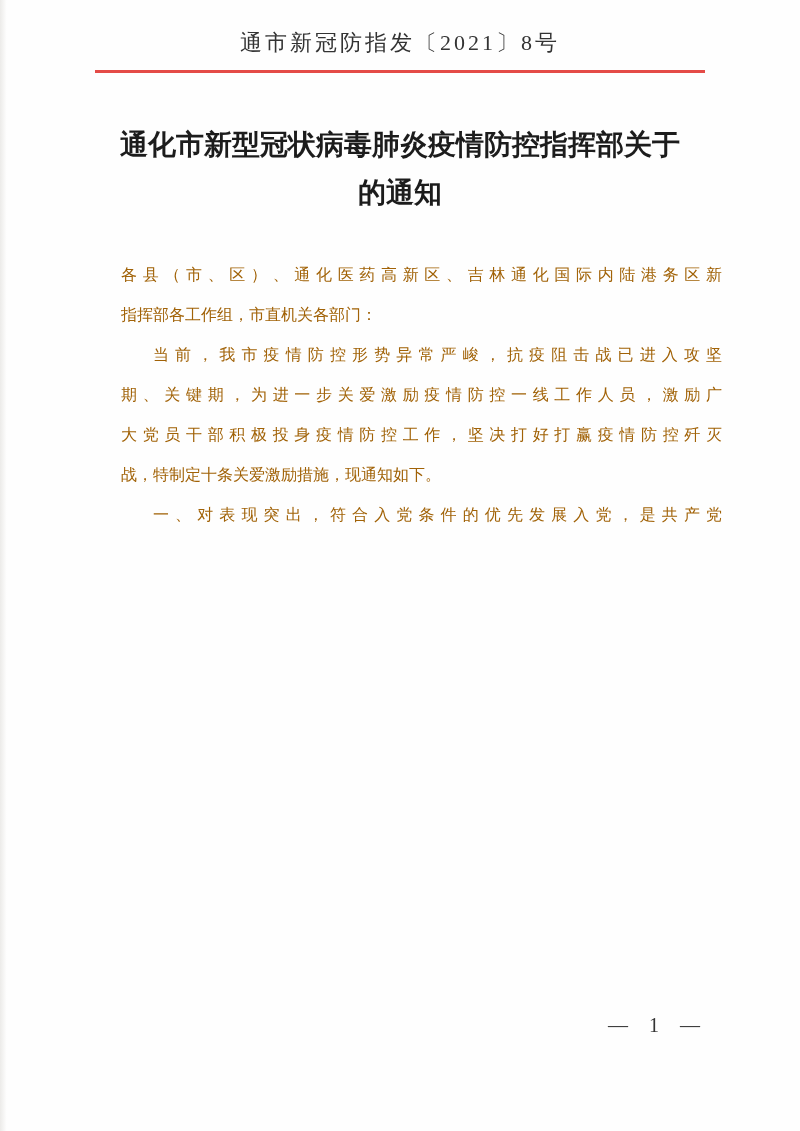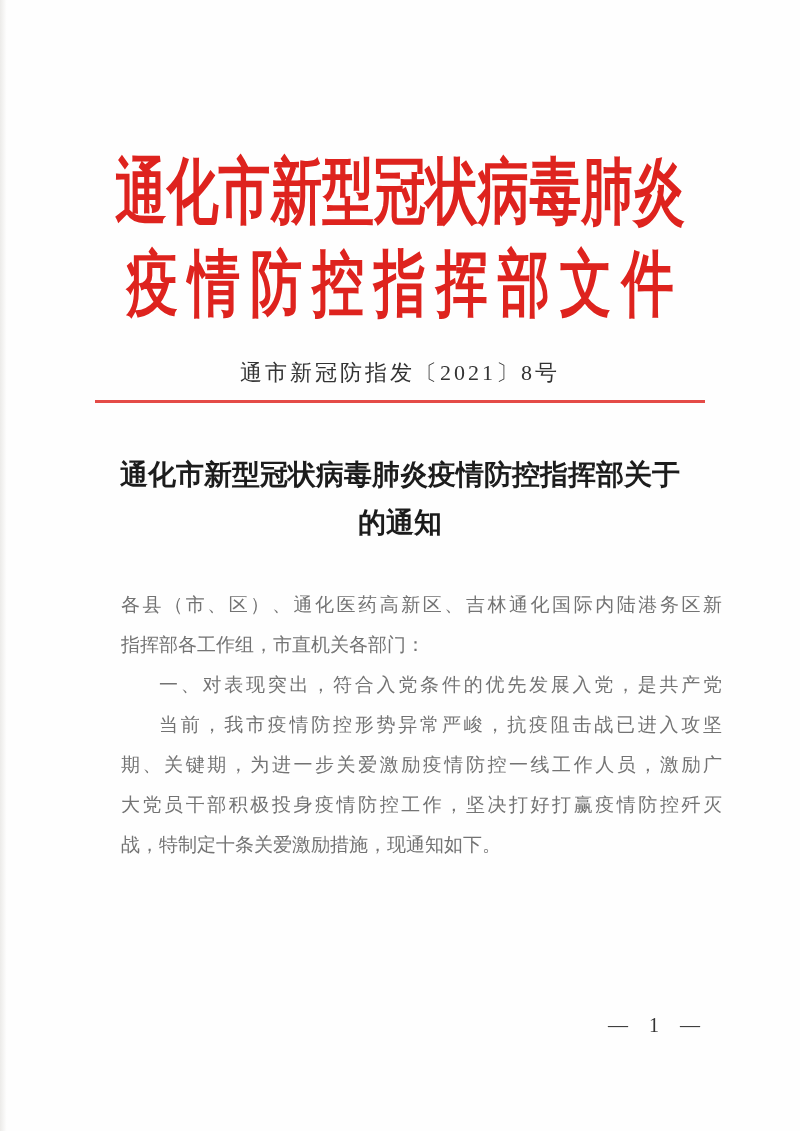--- a/index.html
+++ b/index.html
@@ -63,23 +63,23 @@
     text-align: center;
     font-size: 28px;
     font-weight: bold;
     line-height: 48px;
     color: #1c1c1c;
   }
   
   .doc-body {
     margin: 38px 0 0 121px;
     width: 601px;
-    font-size: 19px;
+    font-size: 16px;
     line-height: 40px;
-    color: #737373;
+    color: #a16207;
   }
   .doc-body .line {
     text-align: justify;
     text-align-last: justify;
   }
   .doc-body .line.last {
     text-align-last: left;
   }
   .doc-body .line.indent {
     text-indent: 2em;
@@ -94,44 +94,40 @@
     color: #333;
     white-space: nowrap;
   }
 </style>
 </head>
 <body>
 
 <div class="page">
   <div class="scan-edge"></div>
 
-  <header class="red-header">
-    <div class="rline rline1">通化市新型冠状病毒肺炎</div>
-    <div class="rline rline2">疫情防控指挥部文件</div>
-  </header>
 
   <div class="doc-number">通市新冠防指发〔2021〕8号</div>
 
   <div class="red-rule"></div>
 
   <h1 class="doc-title">
       <div class="title-line">通化市新型冠状病毒肺炎疫情防控指挥部关于</div>
       <div class="title-line">的通知</div>
     </h1>
 
   <main class="doc-body">
       <div>
         <div class="line">各县（市、区）、通化医药高新区、吉林通化国际内陆港务区新</div>
         <div class="line last">指挥部各工作组，市直机关各部门：</div>
       </div>
       <div>
-        <div class="line indent">一、对表现突出，符合入党条件的优先发展入党，是共产党</div>
-      </div>
-      <div>
         <div class="line indent">当前，我市疫情防控形势异常严峻，抗疫阻击战已进入攻坚</div>
         <div class="line">期、关键期，为进一步关爱激励疫情防控一线工作人员，激励广</div>
         <div class="line">大党员干部积极投身疫情防控工作，坚决打好打赢疫情防控歼灭</div>
         <div class="line last">战，特制定十条关爱激励措施，现通知如下。</div>
+      </div>
+      <div>
+        <div class="line indent">一、对表现突出，符合入党条件的优先发展入党，是共产党</div>
       </div>
     </main>
 
   <div class="page-number">— 1 —</div>
 </div>
 
 </body></html>

